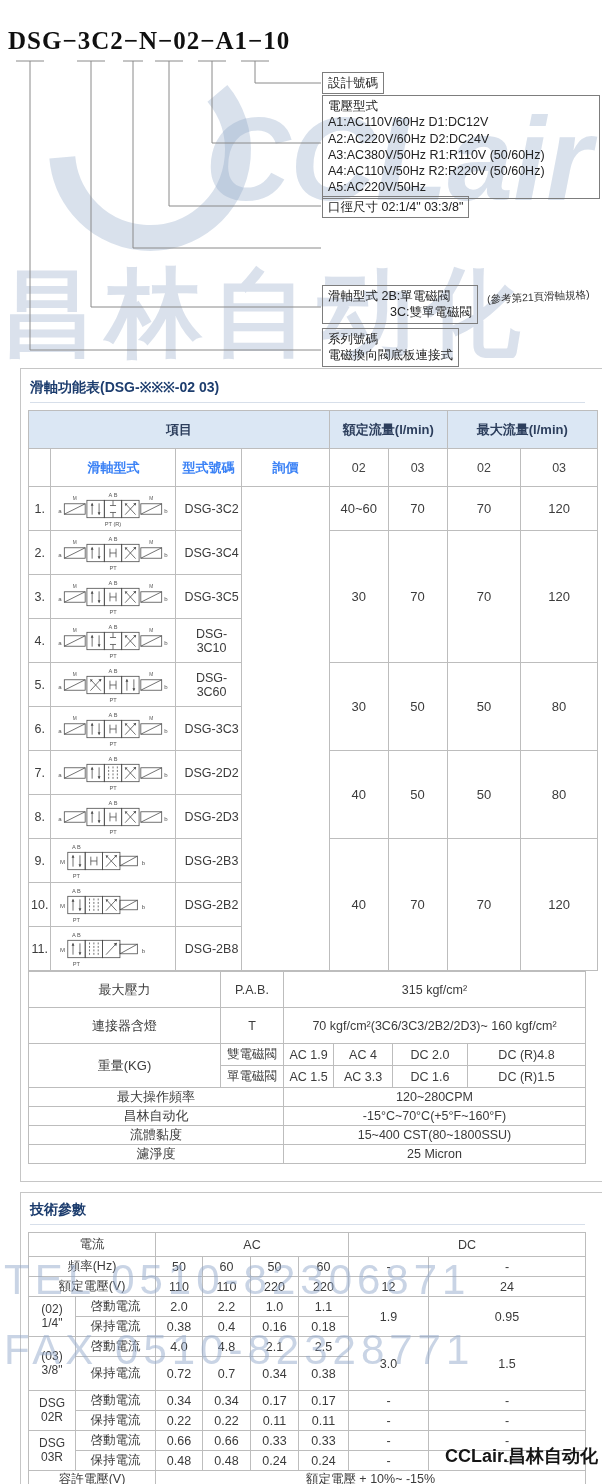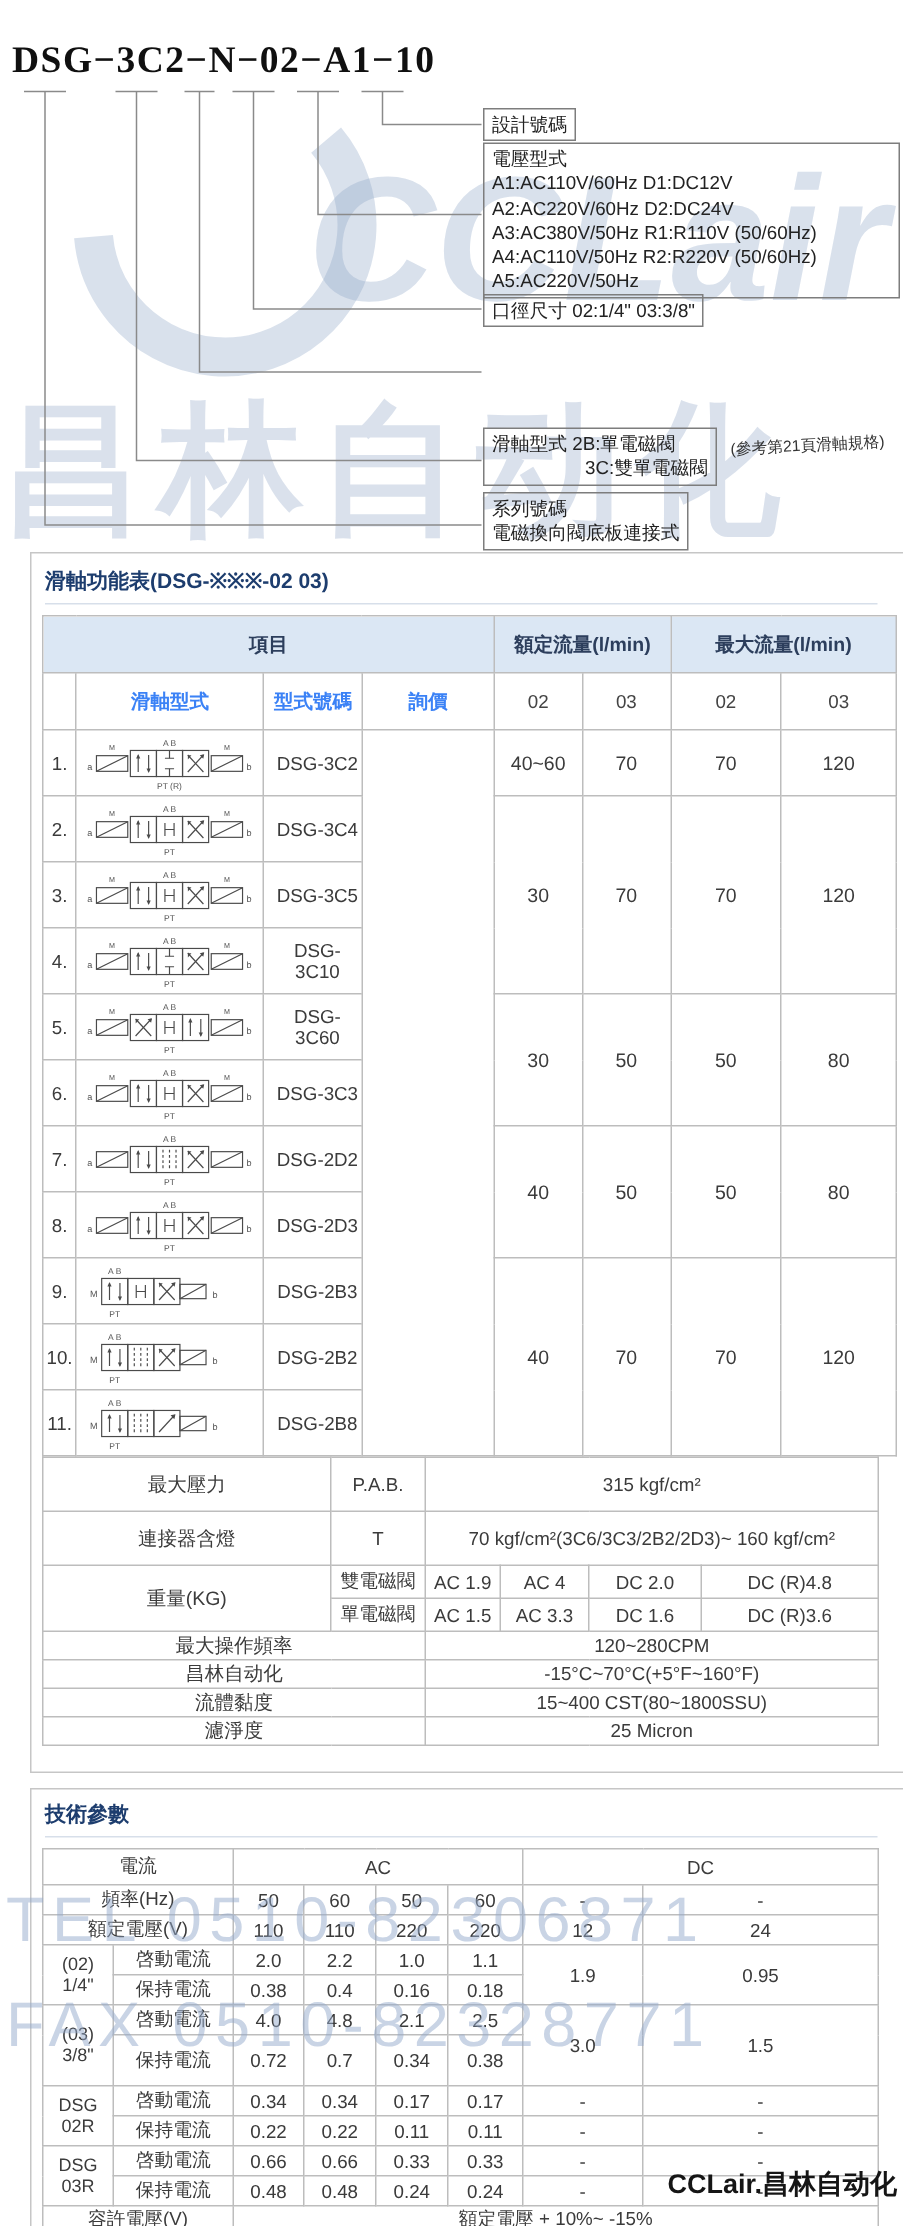--- a/index.html
+++ b/index.html
@@ -532,21 +532,21 @@
         <td>AC 1.9</td>
         <td>AC 4</td>
         <td>DC 2.0</td>
         <td>DC (R)4.8</td>
       </tr>
       <tr style="height:22px">
         <td>單電磁閥</td>
         <td>AC 1.5</td>
         <td>AC 3.3</td>
         <td>DC 1.6</td>
-        <td>DC (R)3.6</td>
+        <td>DC (R)1.5</td>
       </tr>
       <tr style="height:18px">
         <td class="lbl" colspan="2">最大操作頻率</td>
         <td colspan="4">120~280CPM</td>
       </tr>
       <tr style="height:18px">
         <td class="lbl" colspan="2">昌林自动化</td>
         <td colspan="4">-15°C~70°C(+5°F~160°F)</td>
       </tr>
       <tr style="height:18px">

